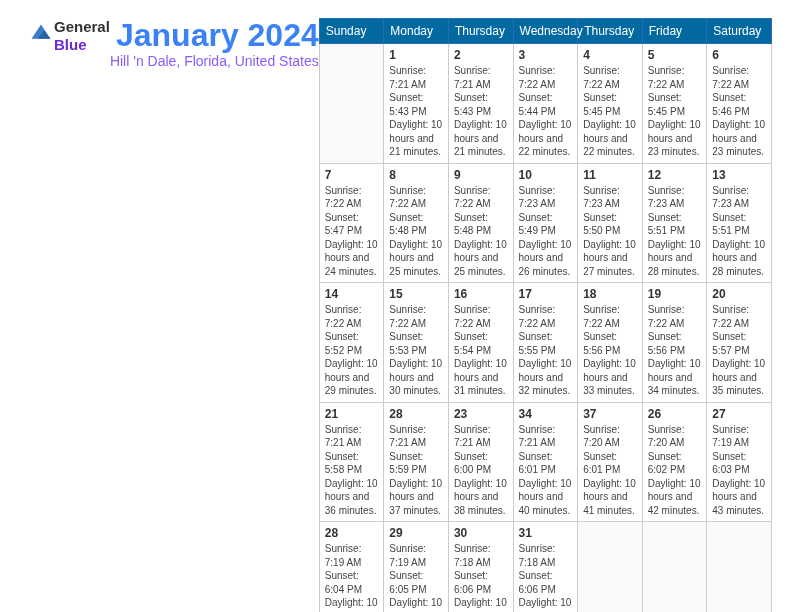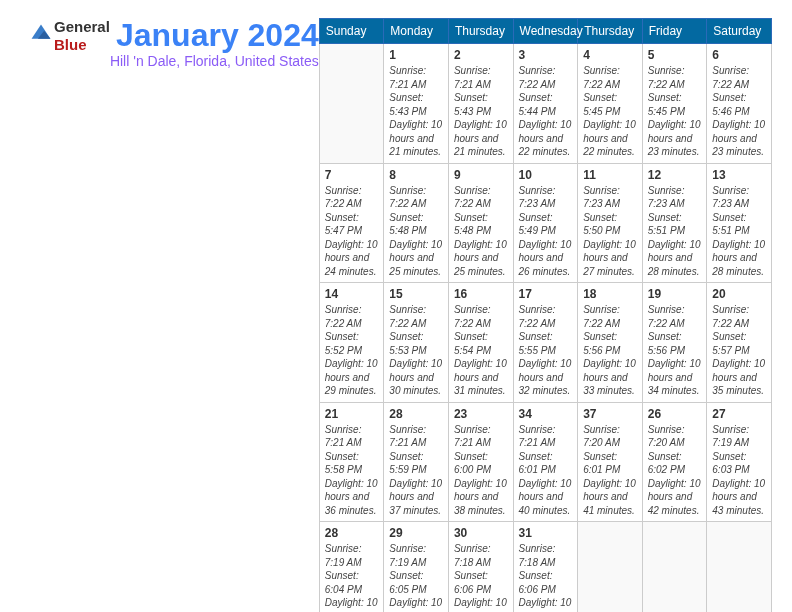--- a/index.html
+++ b/index.html
@@ -26,21 +26,21 @@
       display: flex;
       align-items: center;
       gap: 2px;
     }
     .logo-text {
       font-size: 15px;
       font-weight: bold;
       color: #333;
       line-height: 1.2;
     }
-    .logo-blue { color: #b91c1c; }
+    .logo-blue { color: #6d28d9; }
     .logo-icon {
       width: 22px;
       height: 22px;
       margin-left: 2px;
     }
     .title-block {
       text-align: right;
     }
     .title-block h1 {
       font-size: 32px;
@@ -79,21 +79,20 @@
     .day-num {
       font-size: 12px;
       font-weight: bold;
       color: #333;
       margin-bottom: 2px;
     }
     .day-detail {
       color: #444;
       font-size: 10px;
       line-height: 1.35;
-      font-style: italic;
     }
     .empty-cell {
       background: #f9f9f9;
     }
   </style>
 </head>
 <body>
 
 <div class="page">
   <div class="header">

